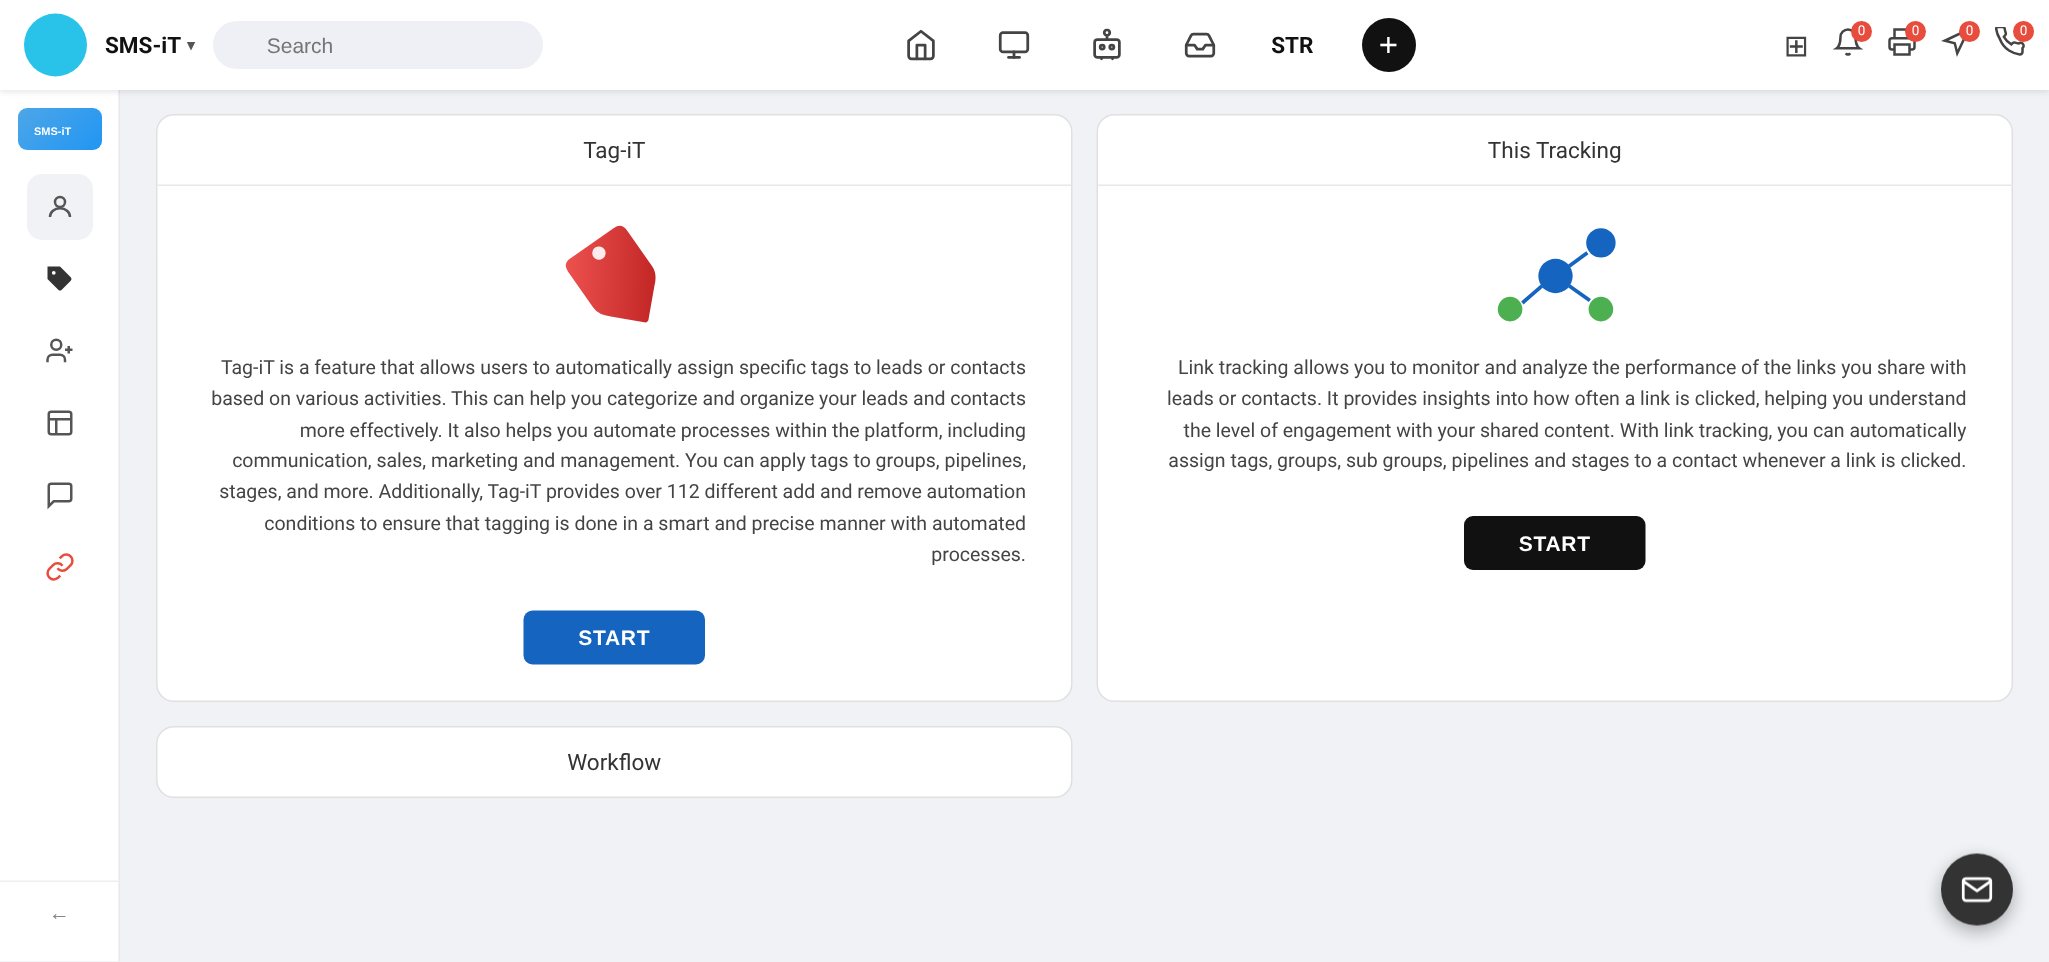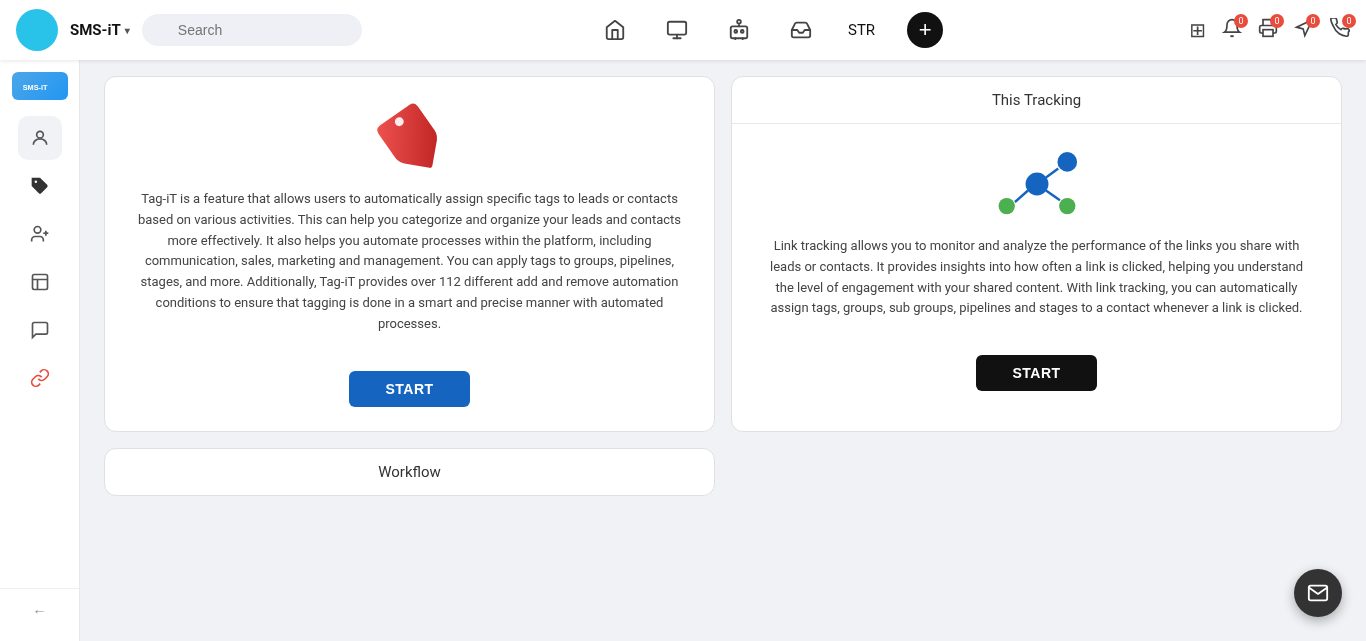--- a/index.html
+++ b/index.html
@@ -69,21 +69,21 @@
       border: none;
       cursor: pointer;
       font-size: 20px;
       color: #444;
       display: flex;
       align-items: center;
       justify-content: center;
       padding: 4px;
     }
     .str-label {
-      font-weight: 400;
+      font-weight: 700;
       font-size: 15px;
       color: #111;
     }
     .add-btn {
       width: 36px; height: 36px;
       background: #111;
       border-radius: 50%;
       color: #fff;
       font-size: 22px;
       display: flex; align-items: center; justify-content: center;
@@ -195,27 +195,27 @@
       color: #333;
       font-weight: 400;
     }
     .card-icon-area {
       padding: 20px 0 12px 0;
       display: flex; align-items: center; justify-content: center;
       min-height: 100px;
     }
     .card-body {
       padding: 0 30px 20px 30px;
-      text-align: center;
+      text-align: right;
       font-size: 13px;
       color: #444;
       line-height: 1.6;
     }
     .card-start-btn {
-      margin-top: 16px;
+      margin-top: 5px;
       padding: 10px 36px;
       border-radius: 6px;
       font-size: 14px;
       font-weight: 700;
       cursor: pointer;
       border: none;
       letter-spacing: 0.5px;
     }
     .btn-blue { background: #1565c0; color: #fff; }
     .btn-dark { background: #111; color: #fff; }
@@ -383,20 +383,23 @@
     <div class="sidebar-footer">
       <span>←</span>
     </div>
   </aside>
 
   <main class="main-content">
 
     <div class="cards-row">
 
       <div class="feature-card">
+        <div class="card-header">
+          <span>Tag-iT</span>
+        </div>
         <div class="card-icon-area">
 
           <svg class="tag-svg" viewBox="0 0 90 90">
             <defs>
               <linearGradient id="tagGrad" x1="0%" y1="0%" x2="100%" y2="100%">
                 <stop offset="0%" style="stop-color:#ef5350"></stop>
                 <stop offset="100%" style="stop-color:#b71c1c"></stop>
               </linearGradient>
             </defs>
 

